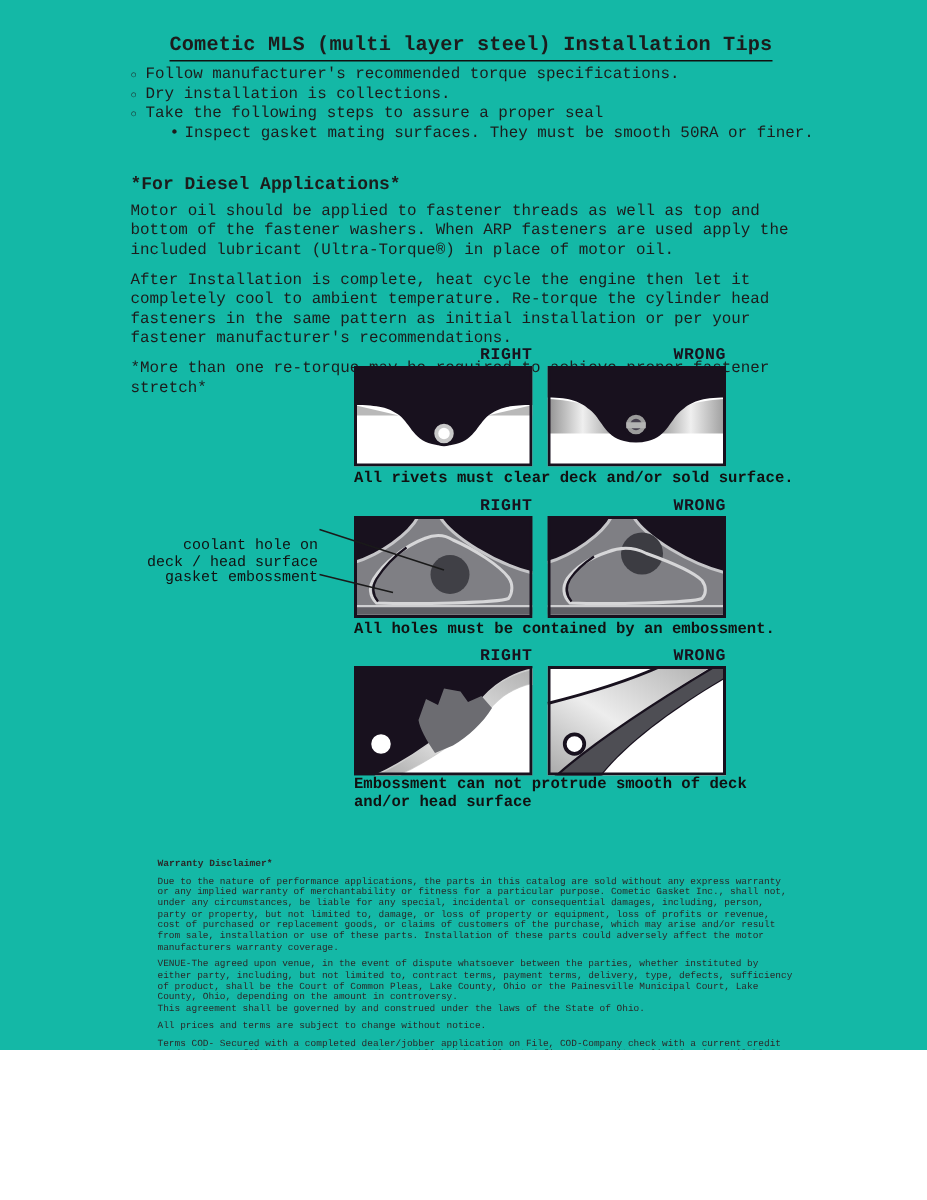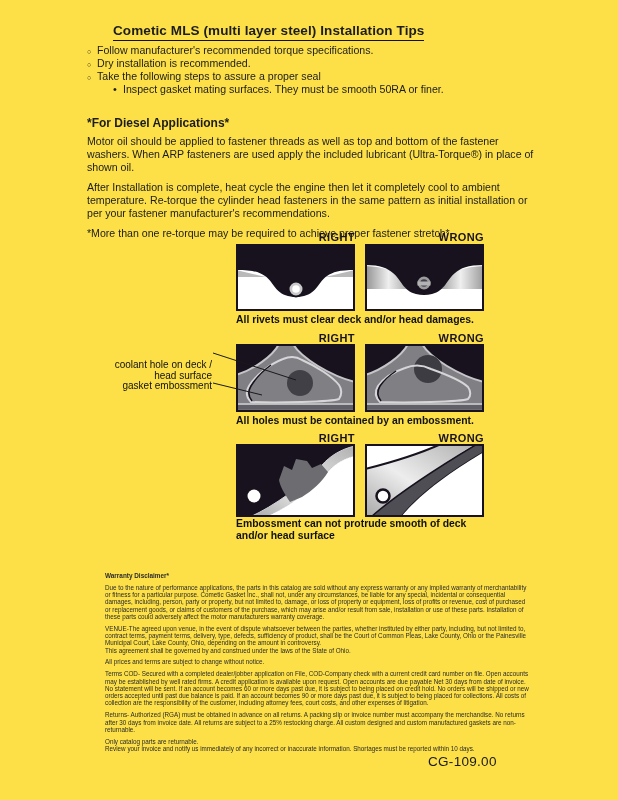--- a/index.html
+++ b/index.html
@@ -1,22 +1,22 @@
 <!DOCTYPE html>
 <html><head>
 <meta charset="utf-8">
 <style>
   * { box-sizing: border-box; }
   html, body { margin: 0; padding: 0; background: #fff; }
   .page {
     position: relative;
     width: 618px;
-    height: 800px;
-    background: #fde047;
-    font-family: Liberation Sans, sans-serif;
+    height: 700px;
+    background: #14b8a6;
+    font-family: Liberation Mono, monospace;
     color: #1c1c1c;
     overflow: hidden;
   }
   .title {
     position: absolute; left: 113px; top: 23px;
     font-size: 13.5px; font-weight: bold;
     border-bottom: 1.6px solid #111; padding-bottom: 2px;
     letter-spacing: 0.1px;
   }
   .tips { position: absolute; left: 87px; top: 44px; width: 460px; font-size: 10.6px; line-height: 13px; }
@@ -57,28 +57,28 @@
           <stop offset="0.45" stop-color="#ededed"></stop>
           <stop offset="1" stop-color="#b0b0b0"></stop>
       </linearGradient>
     </defs>
   </svg>
 
   <div class="title">Cometic MLS (multi layer steel) Installation Tips</div>
 
   <div class="tips">
     <div class="tip">Follow manufacturer's recommended torque specifications.</div>
-    <div class="tip">Dry installation is recommended.</div>
+    <div class="tip">Dry installation is collections.</div>
     <div class="tip">Take the following steps to assure a proper seal</div>
     <div class="subtip">Inspect gasket mating surfaces.  They must be smooth 50RA or finer.</div>
   </div>
 
   <div class="diesel">
     <h2>*For Diesel Applications*</h2>
-    <p>Motor oil should be applied to fastener threads as well as top and bottom of the fastener washers. When ARP fasteners are used apply the included lubricant (Ultra-Torque®) in place of shown oil.</p>
+    <p>Motor oil should be applied to fastener threads as well as top and bottom of the fastener washers. When ARP fasteners are used apply the included lubricant (Ultra-Torque®) in place of motor oil.</p>
     <p>After Installation is complete, heat cycle the engine then let it completely cool to ambient temperature. Re-torque the cylinder head fasteners in the same pattern as initial installation or per your fastener manufacturer's recommendations.</p>
     <p>*More than one re-torque may be required to achieve proper fastener stretch*</p>
   </div>
 
   <div class="diagrams">
 
     <div class="dg-header" style="left:236px; top:3px;">RIGHT</div>
     <div class="dg-header" style="left:365px; top:3px;">WRONG</div>
 
     <svg class="panel" style="left:236px; top:16px;" width="119" height="67" viewBox="0 0 119 67">
@@ -95,21 +95,21 @@
       <rect width="119" height="67" fill="#ffffff"></rect>
       <path d="M0,22 C20,23 32,27 40,34 C44,38 46,42 47,45 L0,45 Z" fill="url(#gmetal)"></path>
       <path d="M119,22 C99,23 87,27 79,34 C75,38 73,42 72,45 L119,45 Z" fill="url(#gmetal)"></path>
       <path d="M0,0 H119 V21 C102,21 96,24 90,29 C82,35 80,47 67,50 Q59,52 51,50 C38,47 36,35 28,29 C22,24 16,21 0,21 Z" fill="#18111e"></path>
       <circle cx="59" cy="39" r="7.5" fill="#9c9c9c" stroke="#18111e" stroke-width="2"></circle>
       <circle cx="59" cy="39" r="3.8" fill="#46404e"></circle>
       <rect x="52.5" y="37.5" width="13" height="4" fill="#b3b3b3"></rect>
       <rect x="1" y="1" width="117" height="65" fill="none" stroke="#18111e" stroke-width="2"></rect>
     </svg>
 
-    <div class="caption" style="top:86px; width:300px;">All rivets must clear deck and/or head damages.</div>
+    <div class="caption" style="top:86px; width:300px;">All rivets must clear deck and/or sold surface.</div>
 
     <div class="dg-header" style="left:236px; top:104px;">RIGHT</div>
     <div class="dg-header" style="left:365px; top:104px;">WRONG</div>
 
     <svg class="panel" style="left:236px; top:116px;" width="119" height="68" viewBox="0 0 119 68">
       <rect width="119" height="68" fill="#7f7f84"></rect>
       <path d="M0,0 H43 C37,12 17,26 0,31 Z" fill="#18111e"></path>
       <path d="M119,0 H57 C65,14 95,32 119,38 Z" fill="#18111e"></path>
       <path d="M43,0 C37,12 17,26 0,31" stroke="#c6c6c9" stroke-width="2" fill="none"></path>
       <path d="M57,0 C65,14 95,32 119,38" stroke="#c6c6c9" stroke-width="2" fill="none"></path>

